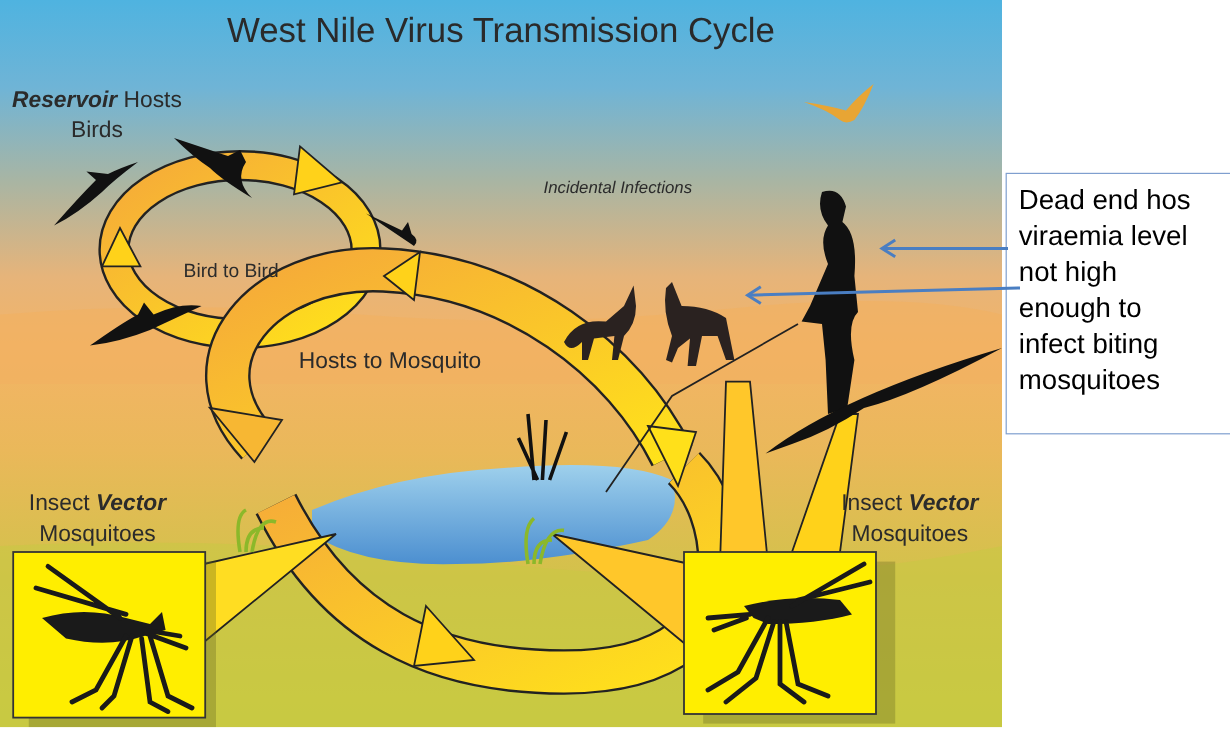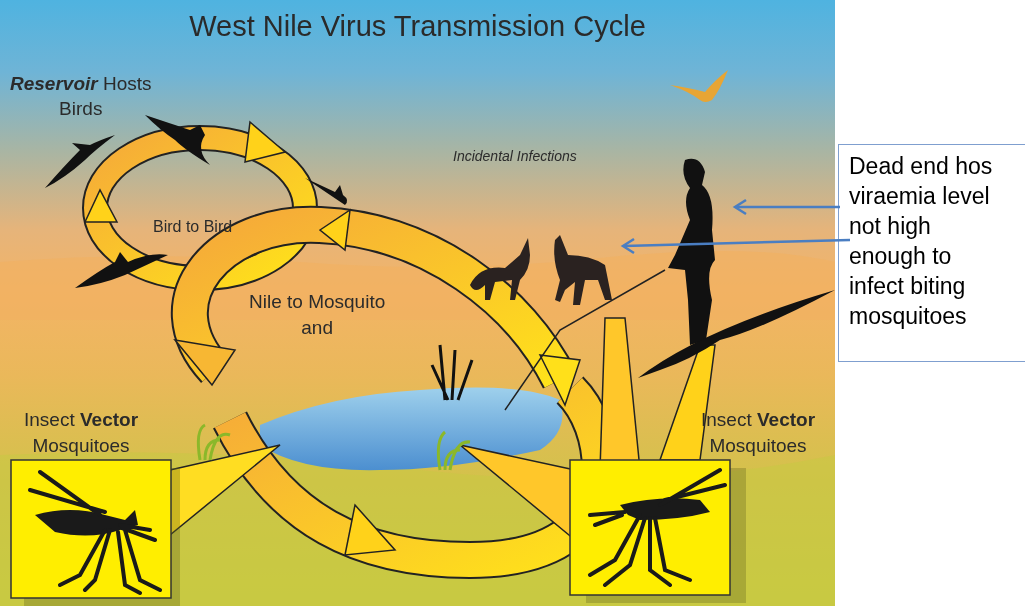--- a/index.html
+++ b/index.html
@@ -9,21 +9,21 @@
   .lbl { position:absolute; color:#2b2b2b; font-family:"Liberation Sans", sans-serif; white-space:nowrap; }
   .title { left:0; width:835px; top:10px; text-align:center; font-size:29px; color:#2a2a2a; }
   .res { left:10px; top:71px; font-size:19px; text-align:center; line-height:25px; }
   .res b { font-style:italic; }
   .b2b { left:153px; top:184px; font-size:16px;margin-top:34px; }
   .b2m { left:249px; top:289px; font-size:19px; text-align:center; line-height:26px; }
   .inc { left:453px; top:143px; font-size:14px; line-height:26px; }
   .inc i { display:block; }
   .vecL { left:24px; top:407px; font-size:19px; text-align:center; line-height:26px; }
   .vecR { left:701px; top:407px; font-size:19px; text-align:center; line-height:26px; }
-  .vec b { }
+  .vec b { font-style:italic; }
   .callout { position:absolute; left:838px; top:144px; width:200px; height:218px; border:1.5px solid #7f9fcf; background:#fff; box-sizing:border-box; padding:6px 0 0 10px; font-size:23px; line-height:30px; color:#000; }
   .callout span { display:block; white-space:nowrap; }
   .overlay { position:absolute; left:0; top:0; pointer-events:none; }
 </style>
 </head>
 <body>
 
 <div class="diagram">
   <svg width="835" height="606" viewBox="0 0 835 606">
     <defs>
@@ -104,22 +104,21 @@
     <path d="M440 470 Q435 440 445 432 M450 470 Q455 440 470 442 M445 470 Q445 450 460 450" stroke="#8bb82a" stroke-width="3" fill="none"></path>
   </svg>
 
   <div class="lbl title">West Nile Virus Transmission Cycle</div>
   <div class="lbl res">
     <div><b>Reservoir</b><span> Hosts</span></div>
     <div>Birds</div>
   </div>
   <div class="lbl b2b">Bird to Bird</div>
   <div class="lbl b2m">
-    <div>Nile to Mosquito</div>
-    <div>and</div>
+    <div>Hosts to Mosquito</div>
   </div>
   <div class="lbl inc">
     <i>Incidental Infections</i>
   </div>
   <div class="lbl vec vecL">
     <div><span>Insect </span><b>Vector</b></div>
     <div>Mosquitoes</div>
   </div>
   <div class="lbl vec vecR">
     <div><span>Insect </span><b>Vector</b></div>

